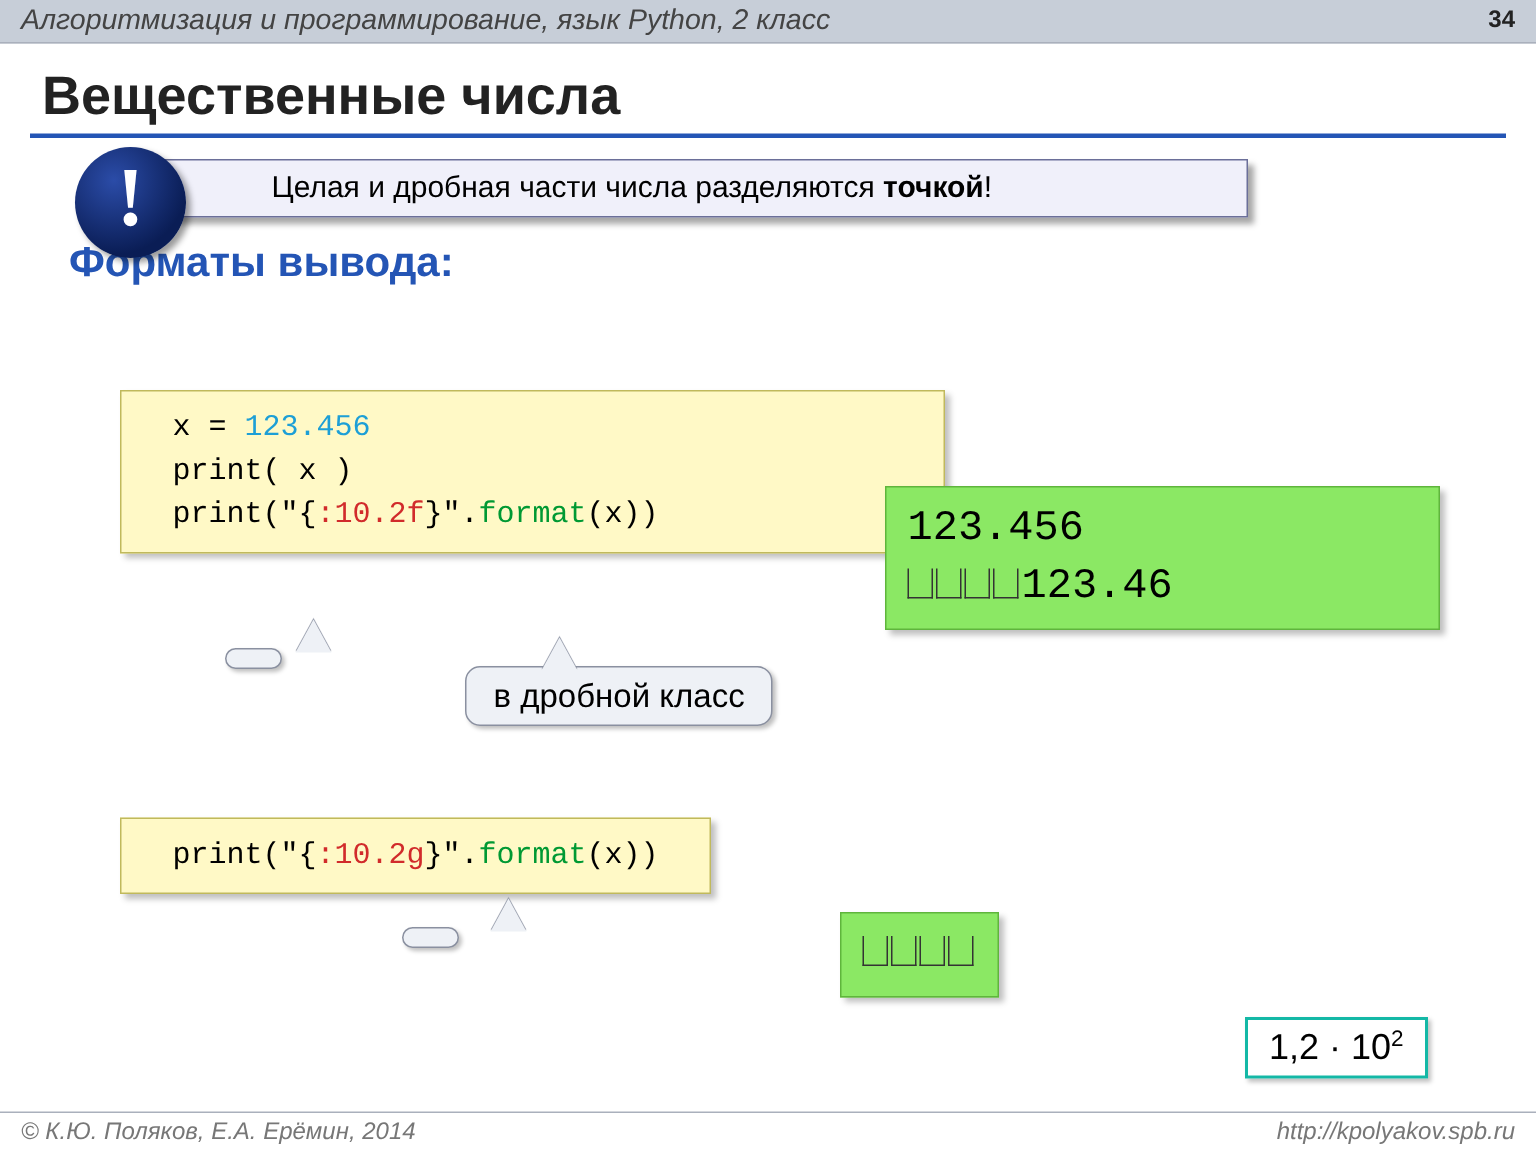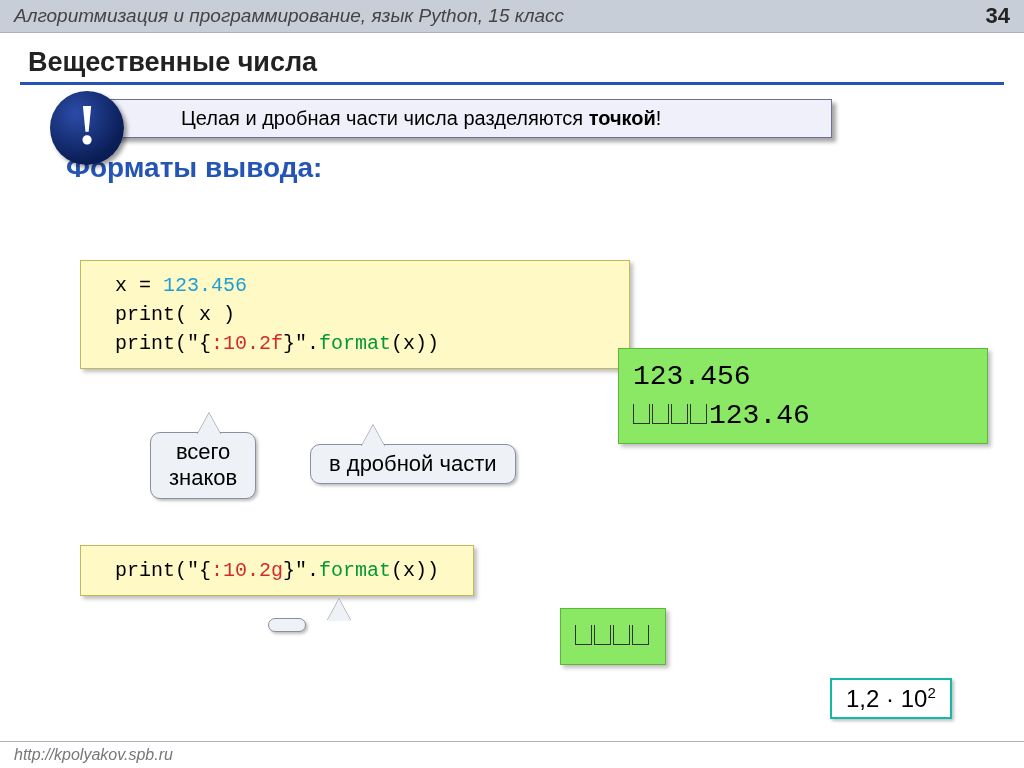--- a/index.html
+++ b/index.html
@@ -16,23 +16,23 @@
     background: #c7ced8;
     border-bottom: 1px solid #aab0bc;
     padding: 3px 14px;
     display: flex;
     justify-content: space-between;
     align-items: center;
     color: #444;
     font-style: italic;
     font-size: 19px;
   }
-  .page-number { font-size: 22px; color: #222; font-weight: bold; font-style: normal;}
+  .page-number { font-size: 16px; color: #222; font-weight: bold; font-style: normal;}
   .title {
-    font-size: 27px;
+    font-size: 36px;
     font-weight: bold;
     color: #222;
     margin: 14px 0 4px 28px;
   }
   .title-rule {
     height: 3px;
     background: #2455b5;
     margin: 0 20px 12px 20px;
   }
 
@@ -63,21 +63,21 @@
     font-size: 56px;
     text-align: center;
     line-height: 68px;
     font-family: Georgia, serif;
   }
 
   .subheading {
     color: #2455b5;
     font-size: 28px;
     font-weight: bold;
-    margin: 14px 0 6px 66px;
+    margin: 14px 0 6px 46px;
   }
 
   
   .code-block {
     font-family: "Courier New", monospace;
     font-size: 20px;
     background: #fff9c6;
     border: 1px solid #c0b95c;
     padding: 10px 34px;
     box-shadow: 3px 3px 4px rgba(0,0,0,.25);
@@ -97,21 +97,21 @@
     font-family: "Courier New", monospace;
     font-size: 28px;
     background: #8be864;
     border: 1px solid #5fb53c;
     padding: 8px 14px;
     box-shadow: 3px 3px 4px rgba(0,0,0,.25);
     white-space: pre;
     line-height: 1.4;
     display: inline-block;
   }
-  .out1 { position: absolute; left: 618px; top: 324px; width: 340px; margin-top: 24px;}
+  .out1 { position: absolute; left: 590px; top: 324px; width: 340px;}
   .out2 { position: absolute; left: 560px; top: 608px; }
 
   .space-box {
     display:inline-block;
     width:15px;
     height:19px;
     border:1.5px solid #333;
     border-top:none;
     margin-right:2px;
     vertical-align:-1px;
@@ -166,21 +166,21 @@
     justify-content: space-between;
     color: #777;
     font-style: italic;
     font-size: 16px;
   }
 </style>
 </head>
 <body>
 
 <div class="header-bar">
-  <span>Алгоритмизация и программирование, язык Python, 15 класс</span>
+  <span>Алгоритмизация и программирование, язык Python, 2 класс</span>
   <span class="page-number">34</span>
 </div>
 
 <div class="title">Вещественные числа</div>
 <div class="title-rule"></div>
 
 <div class="callout">
   <div class="exclam">!</div>
   <div class="callout-box">
     <span>Целая и дробная части числа разделяются </span><b>точкой</b><span>!</span>
@@ -193,35 +193,34 @@
 
 <div class="code-block code1"><span>x = </span><span class="tok-num">123.456</span>
 <span>print( x )</span>
 <span>print("{</span><span class="tok-fmt">:10.2f</span><span>}".</span><span class="tok-fn">format</span><span>(x))</span></div>
 
 <div class="out-block out1"><span>123.456</span>
 <span id="out1spaces"><span class="space-box"></span><span class="space-box"></span><span class="space-box"></span><span class="space-box"></span></span><span>123.46</span></div>
 
 <div class="bubble b1">
   <div class="tail"></div>
-  <span style="white-space:pre;">всего
-знаков</span>
 </div>
 <div class="bubble b2">
   <div class="tail"></div>
-  <span>в дробной части</span>
+  <span>в дробной класс</span>
 </div>
 
 <div class="code-block code2"><span>print("{</span><span class="tok-fmt">:10.2g</span><span>}".</span><span class="tok-fn">format</span><span>(x))</span></div>
 
 <div class="out-block out2"><span id="out2spaces"><span class="space-box"></span><span class="space-box"></span><span class="space-box"></span><span class="space-box"></span></span></div>
 
 <div class="bubble b3">
   <div class="tail"></div>
 </div>
 
 <div class="sci-box">
   <span>1,2</span><span> · </span><span>10</span><sup>2</sup>
 </div>
 
 <div class="footer">
+  <span>© К.Ю. Поляков, Е.А. Ерёмин, 2014</span>
   <span>http://kpolyakov.spb.ru</span>
 </div>
 
 </body></html>

